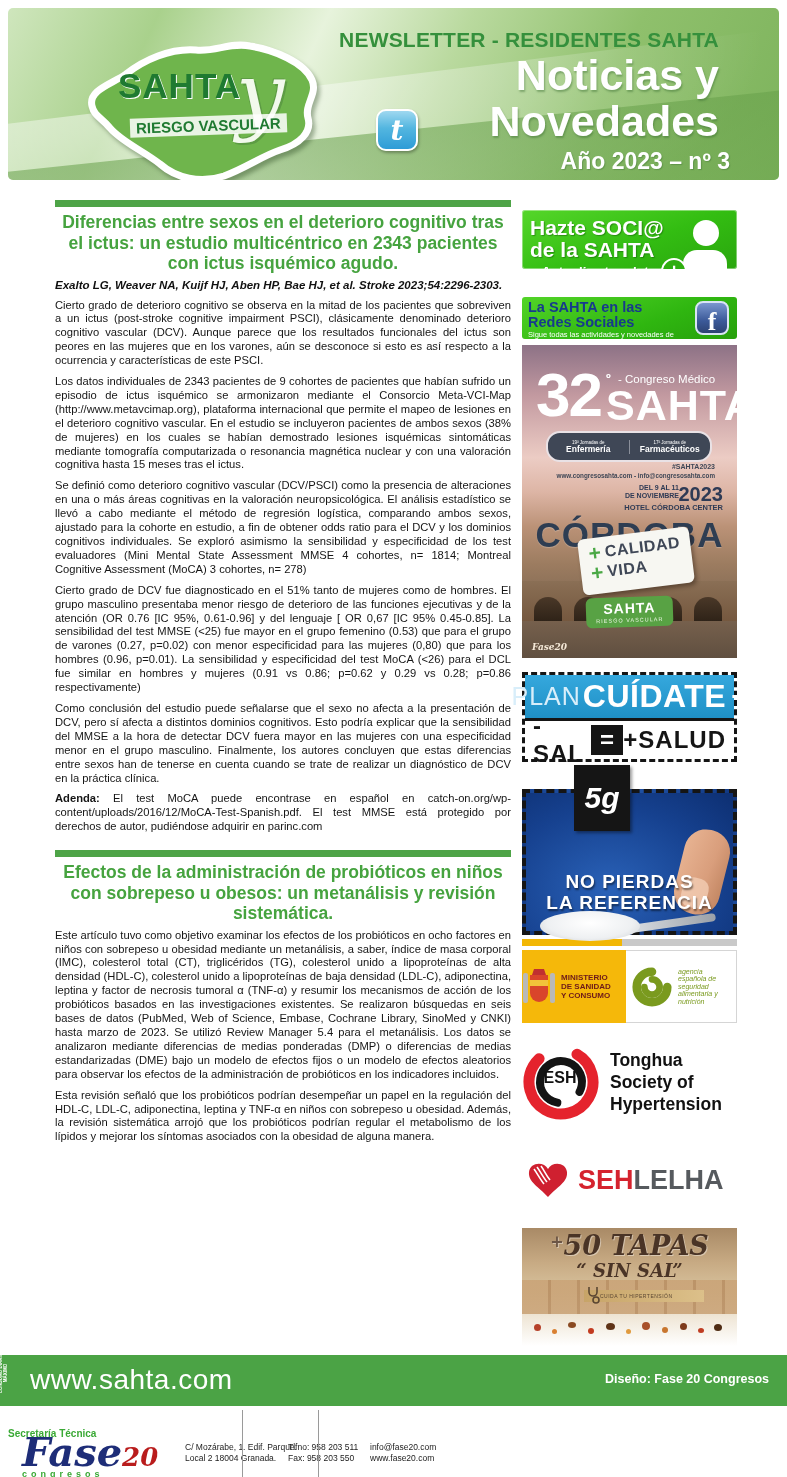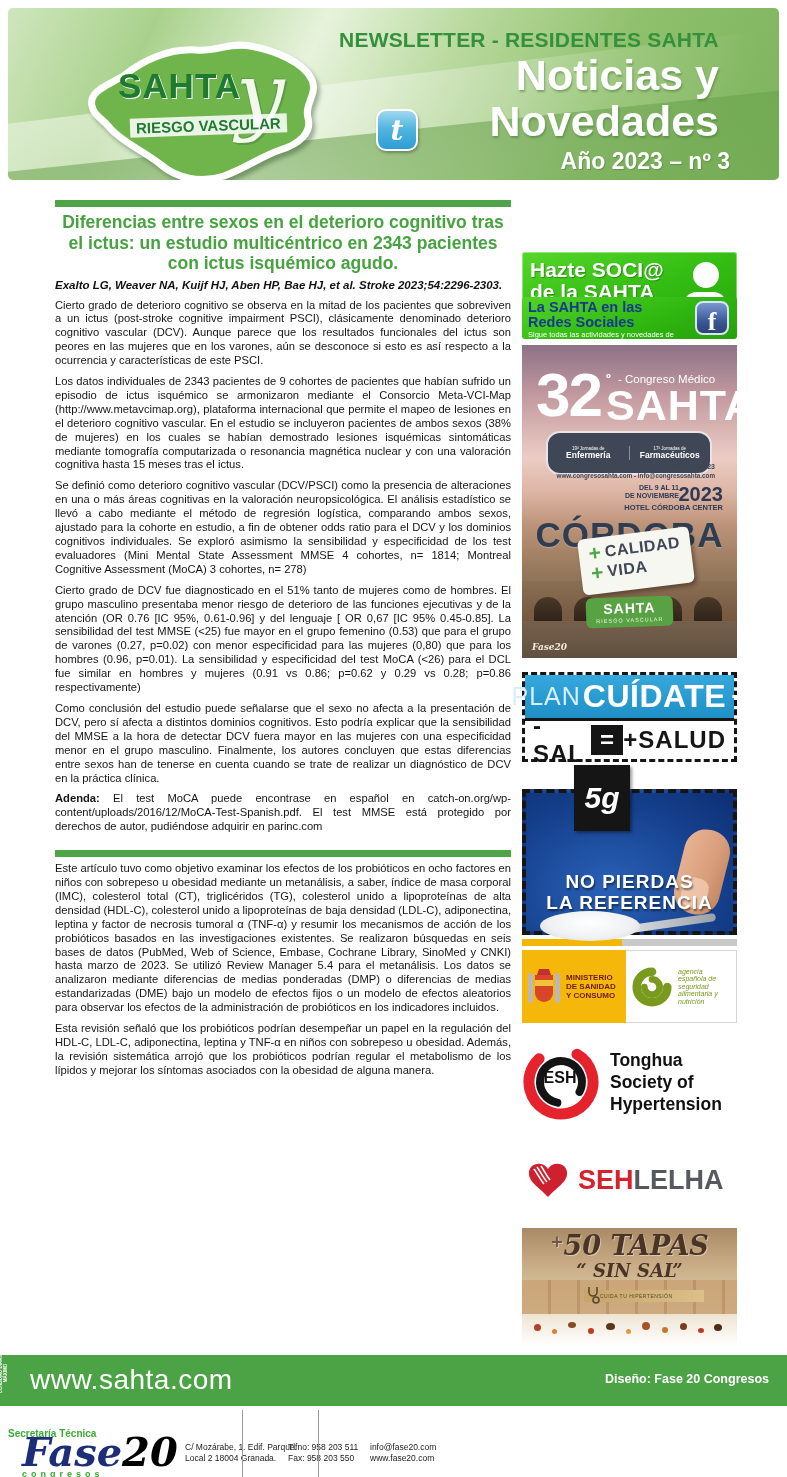--- a/index.html
+++ b/index.html
@@ -59,23 +59,23 @@
   .art-bar{ height:7px; background:#4ea447; margin-bottom:5px; }
   .art-title{ color:#46a33f; font-size:17.5px; line-height:20.5px; font-weight:bold; margin-bottom:5px;text-align:center; }
   .art-cite{ font-size:11.5px; font-weight:bold; font-style:italic; color:#111; margin-bottom:8px; }
   .art-p{ font-size:11.2px; line-height:13.9px; text-align:justify; color:#151515; margin-bottom:7px; }
   .article + .article{ margin-top:16px; }
 
   
   .side{ position:absolute; left:522px; top:200px; width:215px; height:1160px; }
   .side .block{ position:absolute; left:0; width:215px; }
 
-  .join-banner{ top:10px; height:72px; border-radius:3px; overflow:hidden;
+  .join-banner{ top:10px; height:59px; border-radius:3px; overflow:hidden;
     background:linear-gradient(160deg,#55d62a 0%, #33bd12 55%, #2aa60e 100%);
-    box-shadow:inset 0 0 0 1px rgba(255,255,255,.4);margin-top:42px; }
+    box-shadow:inset 0 0 0 1px rgba(255,255,255,.4); }
   .join-l1,.join-l2{ color:#fff; font-weight:bold; font-size:21px; line-height:22px; margin-left:8px; text-shadow:1px 1px 1px rgba(20,90,10,.5);}
   .join-l1{ margin-top:7px; }
   .join-l3{ color:#fff; font-weight:bold; font-size:13.5px; margin-left:8px; margin-top:3px; text-shadow:1px 1px 1px rgba(20,90,10,.5);}
   .person{ position:absolute; right:10px; top:10px; width:52px; height:62px; }
   .person .head{ position:absolute; right:8px; top:0; width:26px; height:26px; border-radius:50%; background:#fff; }
   .person .body{ position:absolute; right:0; bottom:0; width:44px; height:32px; border-radius:14px 14px 4px 4px; background:#fff; }
   .person .plus{ position:absolute; left:-14px; bottom:-2px; width:26px; height:26px; border-radius:50%;
     background:#2fae10; border:2px solid #fff; color:#fff; font-weight:bold; font-size:20px; line-height:22px; text-align:center; }
 
   .social-banner{ top:97px; height:42px; border-radius:3px; overflow:hidden;
@@ -88,21 +88,21 @@
     color:#fff; font-weight:bold; font-size:26px; font-family:"Liberation Serif", serif;
     display:flex; align-items:flex-end; justify-content:center; line-height:22px; }
 
   
   .poster{ top:145px; height:313px; overflow:hidden;
     background:linear-gradient(180deg,#8d7286 0%, #c299a0 16%, #ecccc4 36%, #ddb5a5 47%, #bb9277 58%, #9c7c60 70%, #7c6550 85%, #604f40 100%); }
   .po-num{ position:absolute; left:14px; top:22px; color:#fff; font-size:62px; font-weight:bold; line-height:56px; letter-spacing:-2px;}
   .po-ord{ position:absolute; left:84px; top:26px; color:#fff; font-size:13px; font-weight:bold;}
   .po-top{ position:absolute; left:96px; top:28px; color:#fff; font-size:11.5px; }
   .po-name{ position:absolute; left:84px; top:36px; color:#fff; font-size:43px; font-weight:bold; letter-spacing:1px;}
-  .po-pill{ position:absolute; left:24px; top:86px; width:166px; height:44px; background:#3f4756;
+  .po-pill{ position:absolute; left:24px; top:86px; width:166px; height:31px; background:#3f4756;
     border:2px solid #e9e2e6; border-radius:14px; display:flex; align-items:center; }
   .po-pill .half{ flex:1; text-align:center; color:#fff; }
   .po-pill .half + .half{ border-left:1px solid #8a8f9a; }
   .po-pill .sm{ display:block; font-size:4.5px; line-height:5px; }
   .po-pill .bg{ display:block; font-size:8.5px; font-weight:bold; line-height:9px; }
   .po-hash{ position:absolute; right:22px; top:118px; color:#3f4756; font-weight:bold; font-size:7px; }
   .po-contact{ position:absolute; right:22px; top:127px; color:#3f4756; font-weight:bold; font-size:6.3px; }
   .po-dates{ position:absolute; right:58px; top:139px; text-align:right; color:#2e3a55; font-weight:bold; }
   .po-dates .d1{ font-size:7px; line-height:8px; }
   .po-year{ position:absolute; right:14px; top:138px; color:#2e3a55; font-weight:bold; font-size:20px; }
@@ -156,21 +156,21 @@
     border-radius:10px; background:#f2cdb4; opacity:.8; }
   .spoon-bowl{ position:absolute; left:14px; top:118px; width:100px; height:30px; border-radius:50%;
     background:radial-gradient(ellipse at 50% 40%, #ffffff 0%, #eef0f2 60%, #c9ccd0 100%); z-index:2; }
   .spoon-handle{ position:absolute; left:104px; top:126px; width:86px; height:8px; border-radius:4px;
     background:linear-gradient(90deg,#d9dde2, #9aa0a8); transform:rotate(-8deg); z-index:1; }
   .salt-strip{ position:absolute; left:0; top:174px; width:215px; height:7px; background:#c9c9c9; }
   .salt-strip::before{ content:""; position:absolute; left:0; top:0; width:100px; height:7px; background:#f2b705; }
 
   
   .ministry{ top:750px; height:73px; display:flex; }
-  .min-left{ width:104px; background:#f5b80a; display:flex; align-items:center; gap:5px; padding-left:5px; }
+  .min-left{ width:104px; background:#f5b80a; display:flex; align-items:center; gap:5px; }
   .min-name{ color:#6d1a1a; font-weight:bold; font-size:8px; line-height:9px; }
   .min-right{ flex:1; background:#fff; border:1px solid #d5d5d5; border-left:none; display:flex; align-items:center; gap:5px; padding-left:5px; }
   .agency-name{ color:#7a9a1e; font-size:7px; line-height:7.5px; font-style:italic; }
 
   
   .esh{ top:832px; height:100px; display:flex; align-items:center; gap:10px; }
   .esh-text{ font-size:17.5px; line-height:22px; font-weight:bold; color:#111; }
   .esh-abbr{ position:absolute; left:14px; top:26px; width:48px; text-align:center; font-size:16px; font-weight:bold; color:#111; }
 
   
@@ -197,21 +197,21 @@
   .spices{ position:absolute; left:0; top:92px; width:100%; height:20px; }
   .spices i{ position:absolute; border-radius:50%; }
 
   
   .footer-bar{ position:absolute; left:0; top:1355px; width:787px; height:51px; background:#4ba345; }
   .footer-site{ position:absolute; left:30px; top:1364px; color:#fff; font-size:28px; letter-spacing:.5px; }
   .footer-design{ position:absolute; right:18px; top:1372px; color:#fff; font-size:12.5px; font-weight:bold; }
   .secretaria{ position:absolute; left:8px; top:1412px; color:#3aa935; font-size:10px; font-weight:bold;margin-top:16px; }
   .fase-logo{ position:absolute; left:22px; top:1428px; }
   .fase-logo .fase{ font-family:"DejaVu Serif", serif; font-style:italic; font-weight:bold; font-size:40px; color:#1e2d78; }
-  .fase-logo .f20{ font-family:"DejaVu Serif", serif; font-style:italic; font-weight:bold; font-size:40px; color:#000000; }
+  .fase-logo .f20{ font-family:"DejaVu Serif", serif; font-style:italic; font-weight:bold; font-size:26px; color:#b91c1c; }
   .fase-logo .congresos{ display:block; margin-top:-6px; color:#3aa935; font-size:9px; letter-spacing:4px; font-weight:bold; }
   .contact{ position:absolute; top:1442px; font-size:8.5px; line-height:11px; color:#222; }
   .contact.c1{ left:185px; }
   .contact.c2{ left:288px; }
   .contact.c3{ left:370px; }
   .cropline{ position:absolute; top:1410px; width:1px; height:67px; background:#9a9a9a; }
   .cl1{ left:242px; } .cl2{ left:318px; }
 </style>
 </head>
 <body>
@@ -247,20 +247,21 @@
       <p class="art-p">Cierto grado de deterioro cognitivo se observa en la mitad de los pacientes que sobreviven a un ictus (post-stroke cognitive impairment PSCI), clásicamente denominado deterioro cognitivo vascular (DCV). Aunque parece que los resultados funcionales del ictus son peores en las mujeres que en los varones, aún se desconoce si esto es así respecto a la ocurrencia y características de este PSCI.</p>
       <p class="art-p">Los datos individuales de 2343 pacientes de 9 cohortes de pacientes que habían sufrido un episodio de ictus isquémico se armonizaron mediante el Consorcio Meta-VCI-Map (http://www.metavcimap.org), plataforma internacional que permite el mapeo de lesiones en el deterioro cognitivo vascular. En el estudio se incluyeron pacientes de ambos sexos (38% de mujeres) en los cuales se habían demostrado lesiones isquémicas sintomáticas mediante tomografía computarizada o resonancia magnética nuclear y con una valoración cognitiva hasta 15 meses tras el ictus.</p>
       <p class="art-p">Se definió como deterioro cognitivo vascular (DCV/PSCI) como la presencia de alteraciones en una o más áreas cognitivas en la valoración neuropsicológica. El análisis estadístico se llevó a cabo mediante el método de regresión logística, comparando ambos sexos, ajustado para la cohorte en estudio, a fin de obtener odds ratio para el DCV y los dominios cognitivos individuales. Se exploró asimismo la sensibilidad y especificidad de los test evaluadores (Mini Mental State Assessment MMSE 4 cohortes, n= 1814; Montreal Cognitive Assessment (MoCA) 3 cohortes, n= 278)</p>
       <p class="art-p">Cierto grado de DCV fue diagnosticado en el 51% tanto de mujeres como de hombres. El grupo masculino presentaba menor riesgo de deterioro de las funciones ejecutivas y de la atención (OR 0.76 [IC 95%, 0.61-0.96] y del lenguaje [ OR 0,67 [IC 95% 0.45-0.85]. La sensibilidad del test MMSE (&lt;25) fue mayor en el grupo femenino (0.53) que para el grupo de varones (0.27, p=0.02) con menor especificidad para las mujeres (0,80) que para los hombres (0.96, p=0.01). La sensibilidad y especificidad del test MoCA (&lt;26) para el DCL fue similar en hombres y mujeres (0.91 vs 0.86; p=0.62 y 0.29 vs 0.28; p=0.86 respectivamente)</p>
       <p class="art-p">Como conclusión del estudio puede señalarse que el sexo no afecta a la presentación de DCV, pero sí afecta a distintos dominios cognitivos. Esto podría explicar que la sensibilidad del MMSE a la hora de detectar DCV fuera mayor en las mujeres con una especificidad menor en el grupo masculino. Finalmente, los autores concluyen que estas diferencias entre sexos han de tenerse en cuenta cuando se trate de realizar un diagnóstico de DCV en la práctica clínica.</p>
       <p class="art-p"><b>Adenda:</b><span> El test MoCA puede encontrase en español en catch-on.org/wp-content/uploads/2016/12/MoCA-Test-Spanish.pdf. El test MMSE está protegido por derechos de autor, pudiéndose adquirir en parinc.com</span></p>
     </div>
 
     <div class="article">
       <div class="art-bar"></div>
+      <div class="art-title">Efectos de la administración de probióticos en niños con sobrepeso u obesos: un metanálisis y revisión sistemática.</div>
       <p class="art-p">Este artículo tuvo como objetivo examinar los efectos de los probióticos en ocho factores en niños con sobrepeso u obesidad mediante un metanálisis, a saber, índice de masa corporal (IMC), colesterol total (CT), triglicéridos (TG), colesterol unido a lipoproteínas de alta densidad (HDL-C), colesterol unido a lipoproteínas de baja densidad (LDL-C), adiponectina, leptina y factor de necrosis tumoral α (TNF-α) y resumir los mecanismos de acción de los probióticos basados en las investigaciones existentes. Se realizaron búsquedas en seis bases de datos (PubMed, Web of Science, Embase, Cochrane Library, SinoMed y CNKI) hasta marzo de 2023. Se utilizó Review Manager 5.4 para el metanálisis. Los datos se analizaron mediante diferencias de medias ponderadas (DMP) o diferencias de medias estandarizadas (DME) bajo un modelo de efectos fijos o un modelo de efectos aleatorios para observar los efectos de la administración de probióticos en los indicadores incluidos.</p>
       <p class="art-p">Esta revisión señaló que los probióticos podrían desempeñar un papel en la regulación del HDL-C, LDL-C, adiponectina, leptina y TNF-α en niños con sobrepeso u obesidad. Además, la revisión sistemática arrojó que los probióticos podrían regular el metabolismo de los lípidos y mejorar los síntomas asociados con la obesidad de alguna manera.</p>
     </div>
 
   </div>
 
   <div class="side">
 
     <div class="block join-banner">
       <div class="join-l1">Hazte SOCI@</div>

